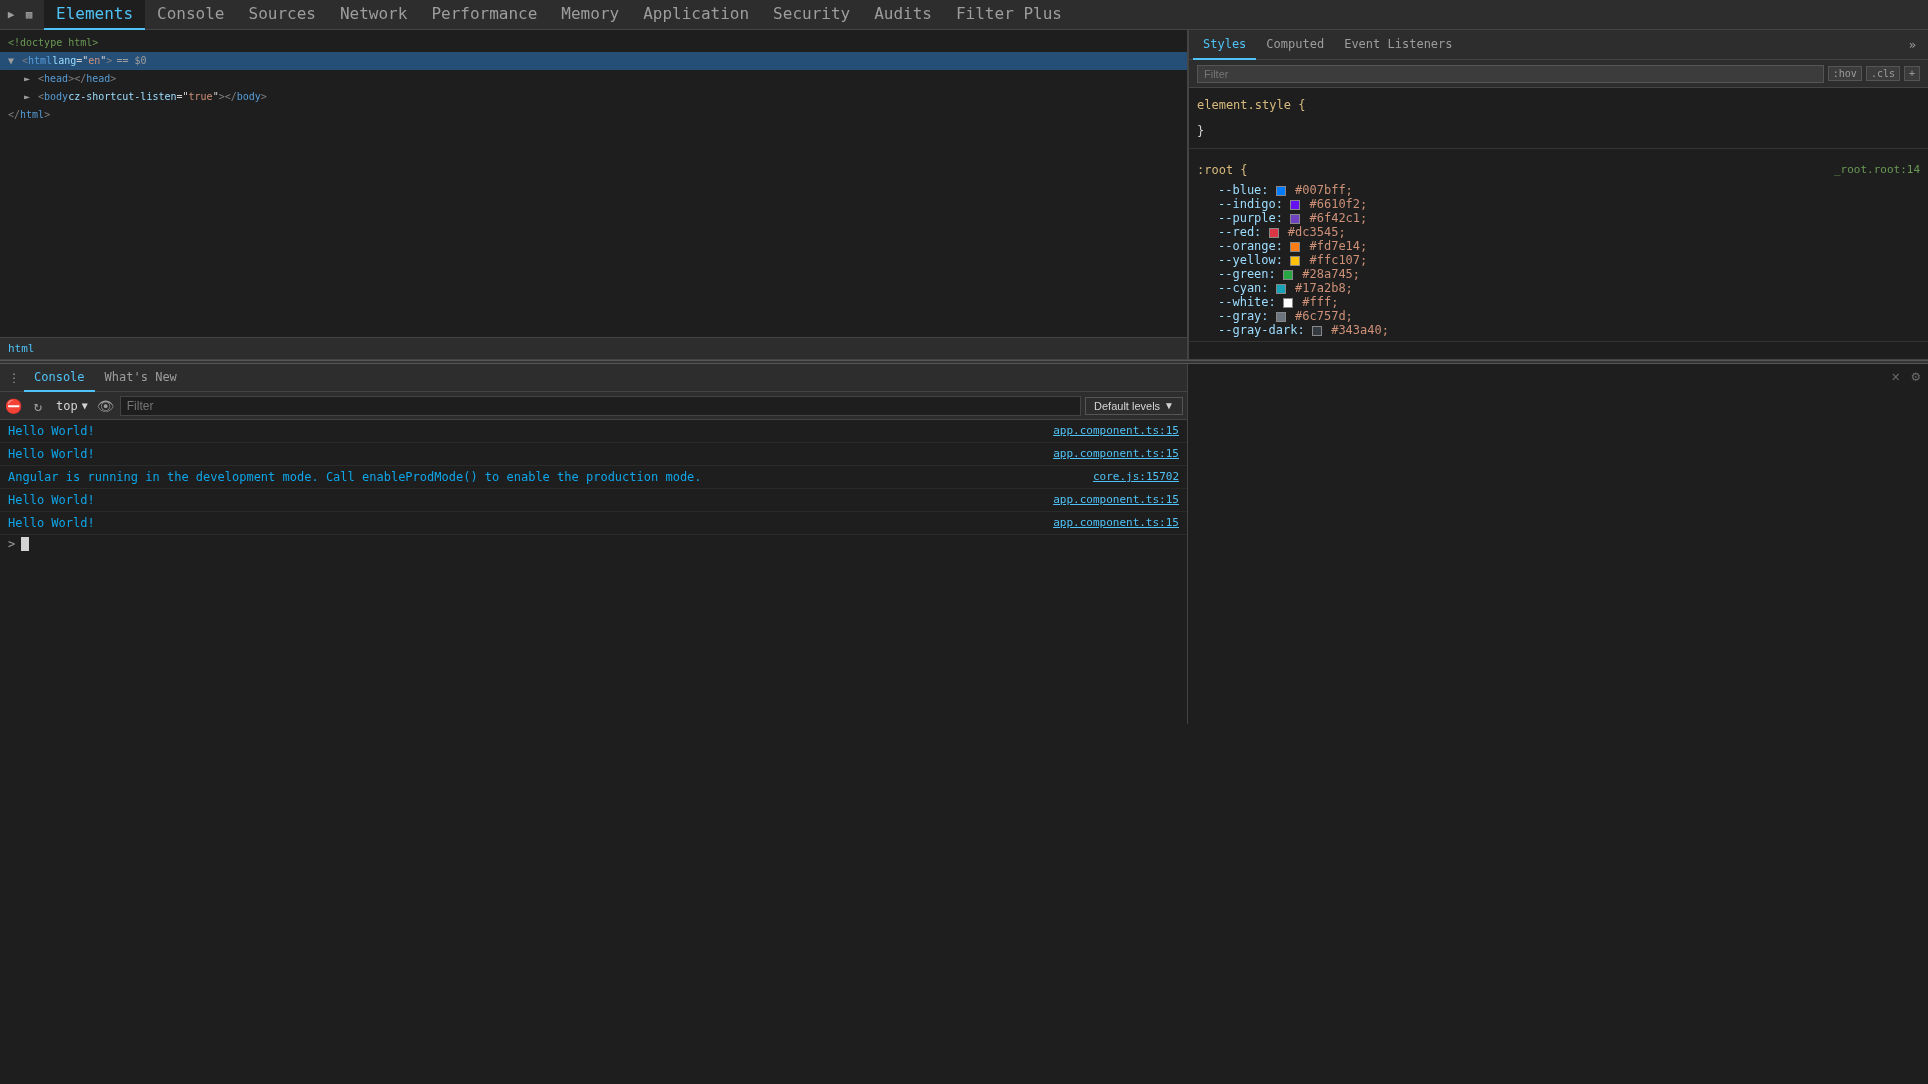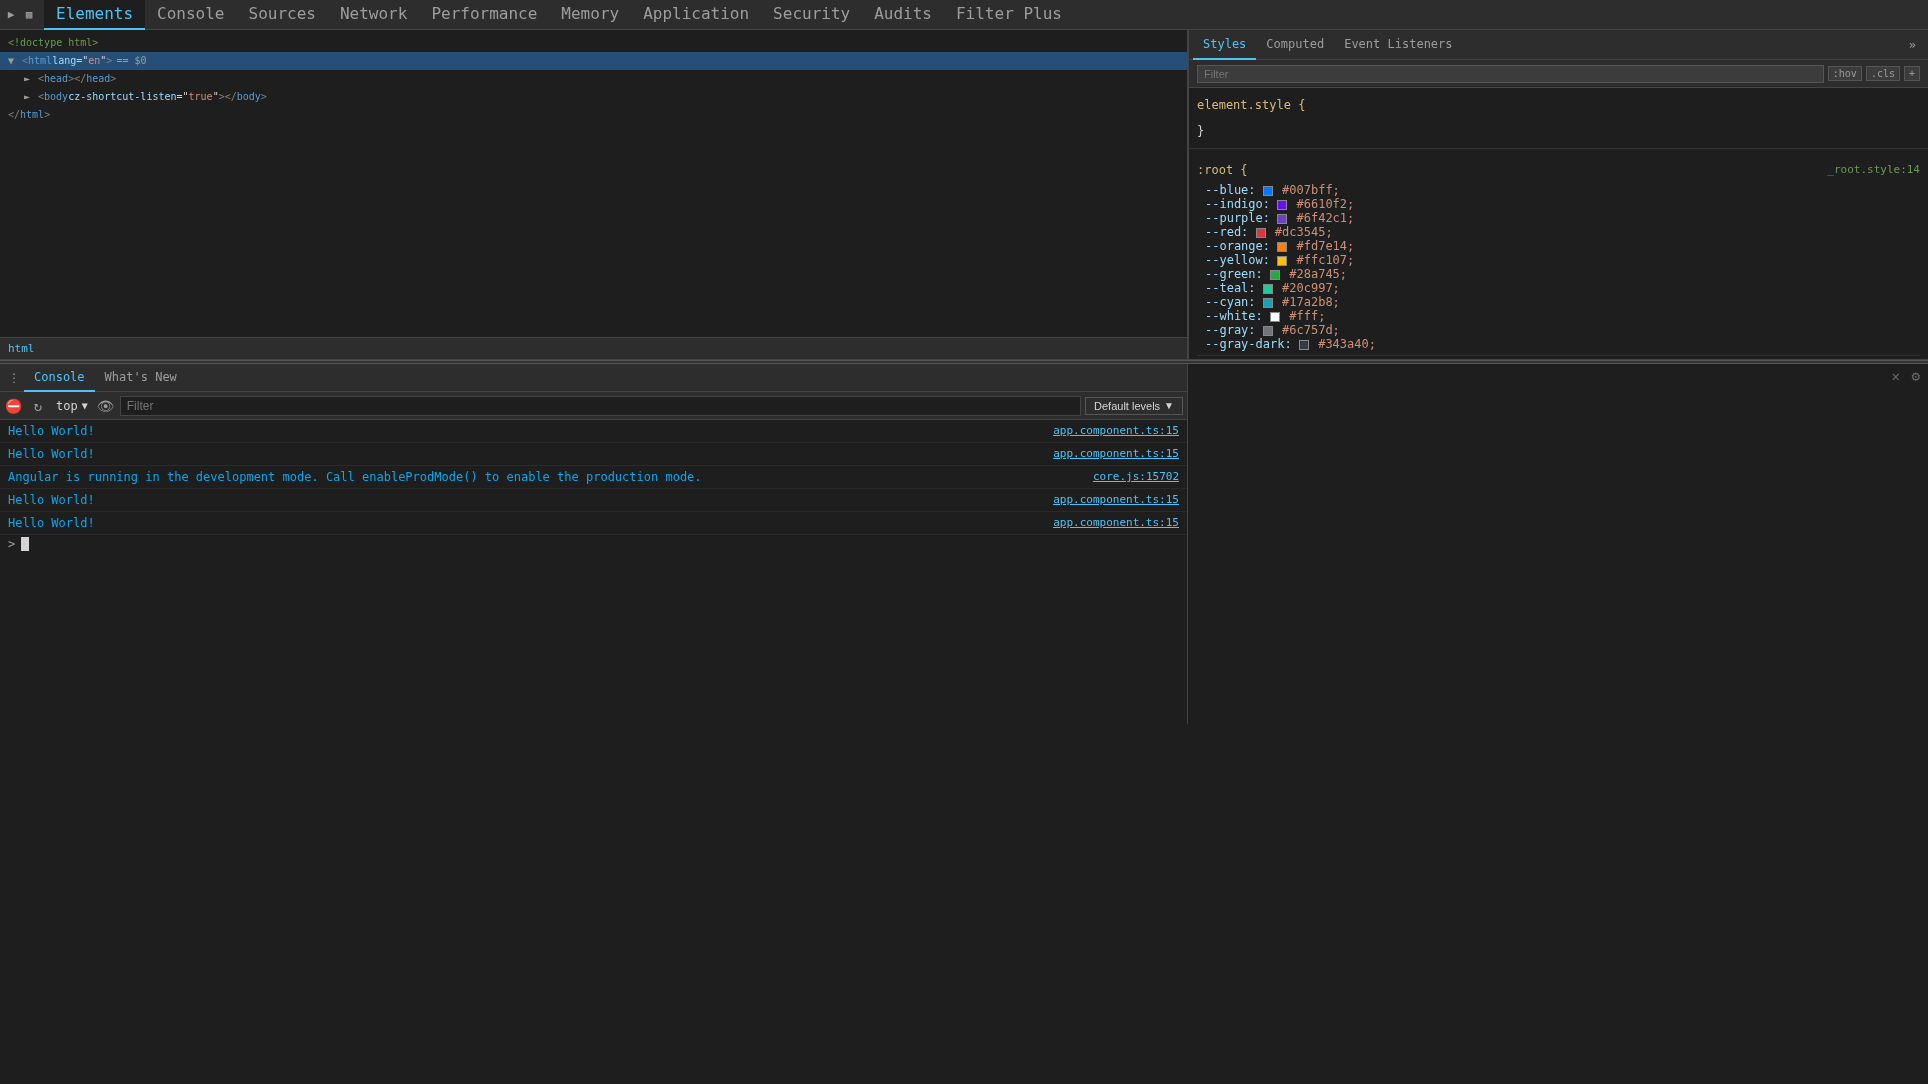--- a/index.html
+++ b/index.html
@@ -189,22 +189,22 @@
     }
     .style-selector {
       color: #d7ba7d;
     }
     .style-origin {
       float: right;
       color: #6a9955;
       font-size: 11px;
     }
     .style-prop {
-      padding-left: 16px;
       color: #9cdcfe;
+      margin-left: 29px;
     }
     .style-prop .prop-value {
       color: #ce9178;
     }
     .style-brace {
       color: #d4d4d4;
     }
     .color-swatch {
       display: inline-block;
       width: 10px;
@@ -498,21 +498,21 @@
             <span class="style-selector">element.style {</span>
           </div>
           <div class="style-rule">
             <span class="style-brace">}</span>
           </div>
         </div>
 
         <div class="style-block">
           <div class="style-rule">
             <span class="style-selector">:root {</span>
-            <span class="style-origin">_root.style:14</span>
+            <span class="style-origin">_root.root:14</span>
           </div>
           <div class="style-prop">
             <span class="attr-name">--blue: </span>
             <span class="color-swatch" style="background:#007bff;"></span>
             <span class="prop-value">#007bff;</span>
           </div>
           <div class="style-prop">
             <span class="attr-name">--indigo: </span>
             <span class="color-swatch" style="background:#6610f2;"></span>
             <span class="prop-value">#6610f2;</span>
@@ -534,25 +534,20 @@
           </div>
           <div class="style-prop">
             <span class="attr-name">--yellow: </span>
             <span class="color-swatch" style="background:#ffc107;"></span>
             <span class="prop-value">#ffc107;</span>
           </div>
           <div class="style-prop">
             <span class="attr-name">--green: </span>
             <span class="color-swatch" style="background:#28a745;"></span>
             <span class="prop-value">#28a745;</span>
-          </div>
-          <div class="style-prop">
-            <span class="attr-name">--teal: </span>
-            <span class="color-swatch" style="background:#20c997;"></span>
-            <span class="prop-value">#20c997;</span>
           </div>
           <div class="style-prop">
             <span class="attr-name">--cyan: </span>
             <span class="color-swatch" style="background:#17a2b8;"></span>
             <span class="prop-value">#17a2b8;</span>
           </div>
           <div class="style-prop">
             <span class="attr-name">--white: </span>
             <span class="color-swatch" style="background:#ffffff; border:1px solid #888;"></span>
             <span class="prop-value">#fff;</span>

